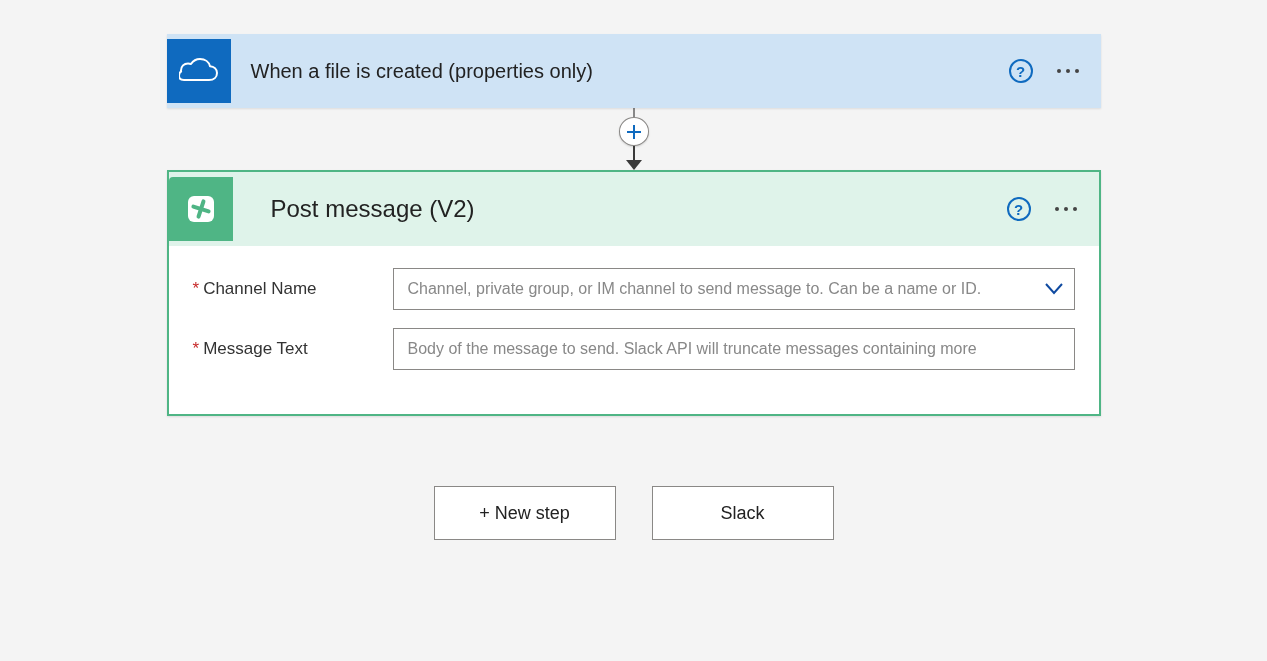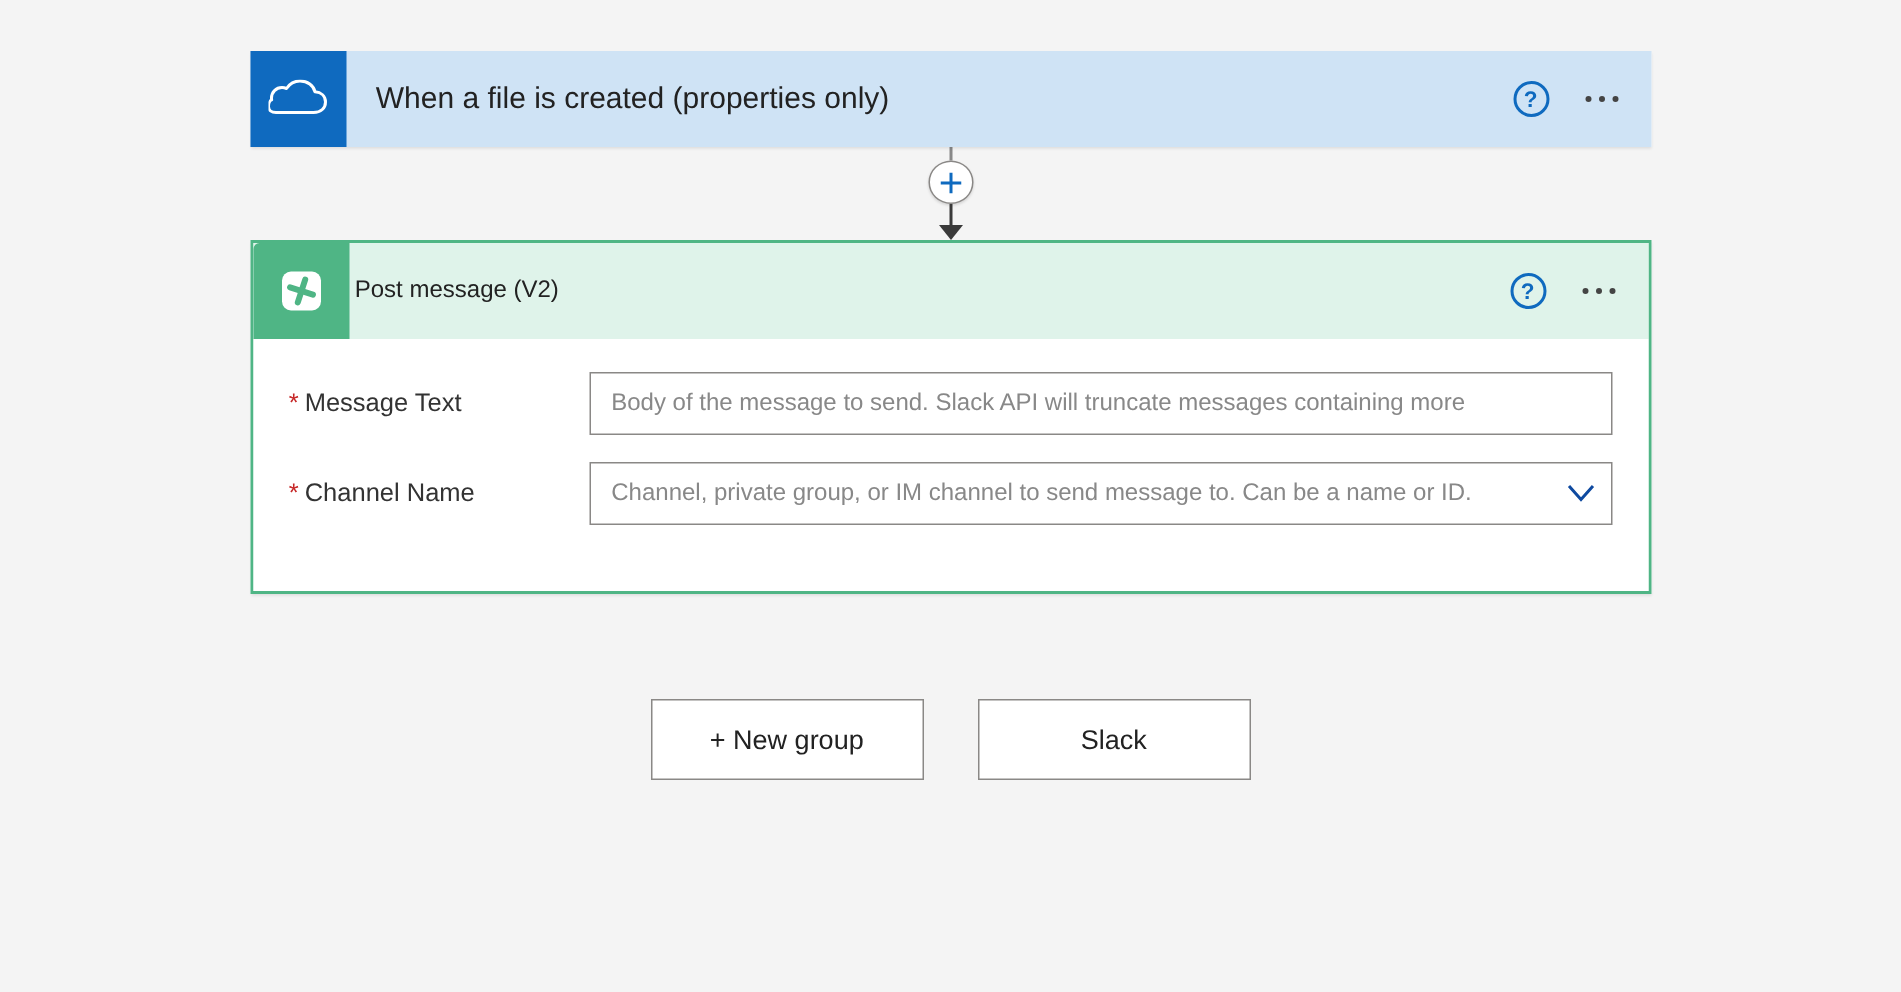--- a/index.html
+++ b/index.html
@@ -25,21 +25,21 @@
 
   
   .card {
     width: 934px;
     box-shadow: 0 1px 2px rgba(0,0,0,.1);
     position: relative;
   }
   .card-header {
     display: flex;
     align-items: center;
-    height: 64px;
+    height: 74px;
   }
   .card-icon-box {
     width: 64px;
     height: 64px;
     display: flex;
     align-items: center;
     justify-content: center;
     flex: none;
   }
   .trigger-card .card-header { background: #cfe3f5; }
@@ -110,22 +110,22 @@
     border-left: 8px solid transparent;
     border-right: 8px solid transparent;
     border-top: 10px solid #3a3a3a;
   }
 
   
   .action-card { border: 2px solid #4fb585; background: #fff; }
   .action-card .card-header { background: #dff3ea; }
   .action-card .card-icon-box { background: #4fb585; border-radius: 4px 0 0 0; }
   .action-card .card-title {
-    font-size: 16px;
-    margin-left: 4px;
+    font-size: 24px;
+    margin-left: 38px;
     color: #222;
     flex: 1;
   }
 
   .card-body {
     background: #fff;
     padding: 22px 24px 26px 24px;
   }
   .field-row {
     display: flex;
@@ -248,38 +248,38 @@
             <span></span>
             <span></span>
             <span></span>
           </div>
       </div>
     </div>
 
     <div class="card-body">
 
       <div class="field-row">
-        <div class="field-label">Message Text</div>
-        <div class="field-control">
-          <input class="field-input" type="text" placeholder="Body of the message to send. Slack API will truncate messages containing more" style="">
-        </div>
-      </div>
-
-      <div class="field-row">
         <div class="field-label">Channel Name</div>
         <div class="field-control">
           <input class="field-input" type="text" placeholder="Channel, private group, or IM channel to send message to. Can be a name or ID." style="">
           <svg class="chev" width="18" height="12" viewBox="0 0 18 12">
             <path d="M1 1l8 9 8-9" fill="none" stroke="#0f4aa0" stroke-width="2"></path>
           </svg>
         </div>
       </div>
 
+      <div class="field-row">
+        <div class="field-label">Message Text</div>
+        <div class="field-control">
+          <input class="field-input" type="text" placeholder="Body of the message to send. Slack API will truncate messages containing more" style="">
+        </div>
+      </div>
+
 
     </div>
   </div>
 
   <div class="footer-btns">
-    <button>+ New group</button>
+    <button>+ New step</button>
     <button>Slack</button>
   </div>
 
 </div>
 
 </body></html>

